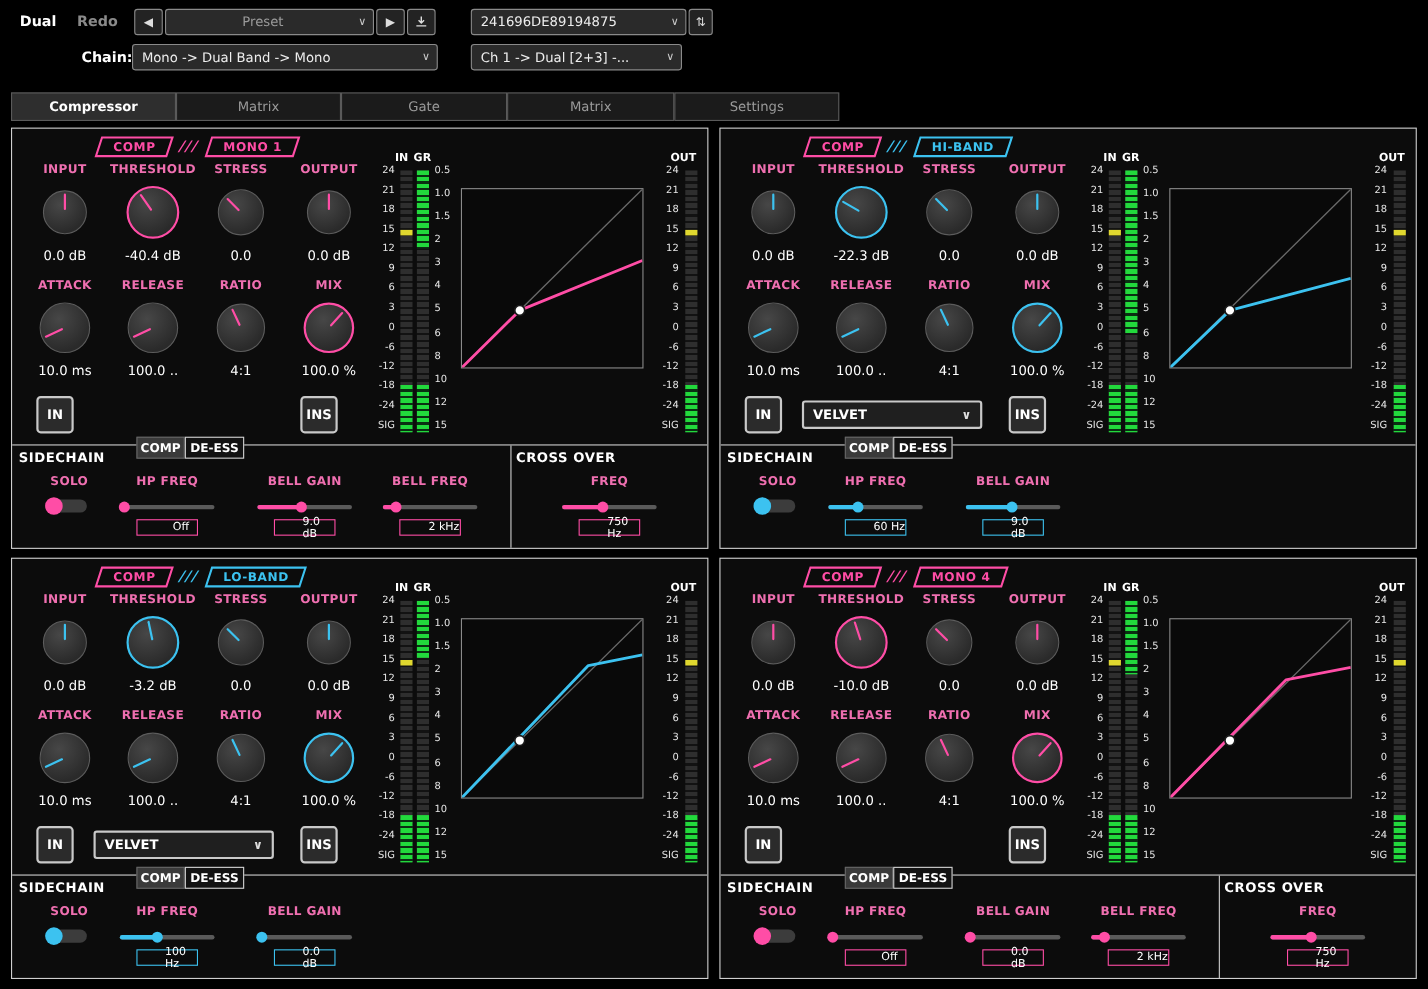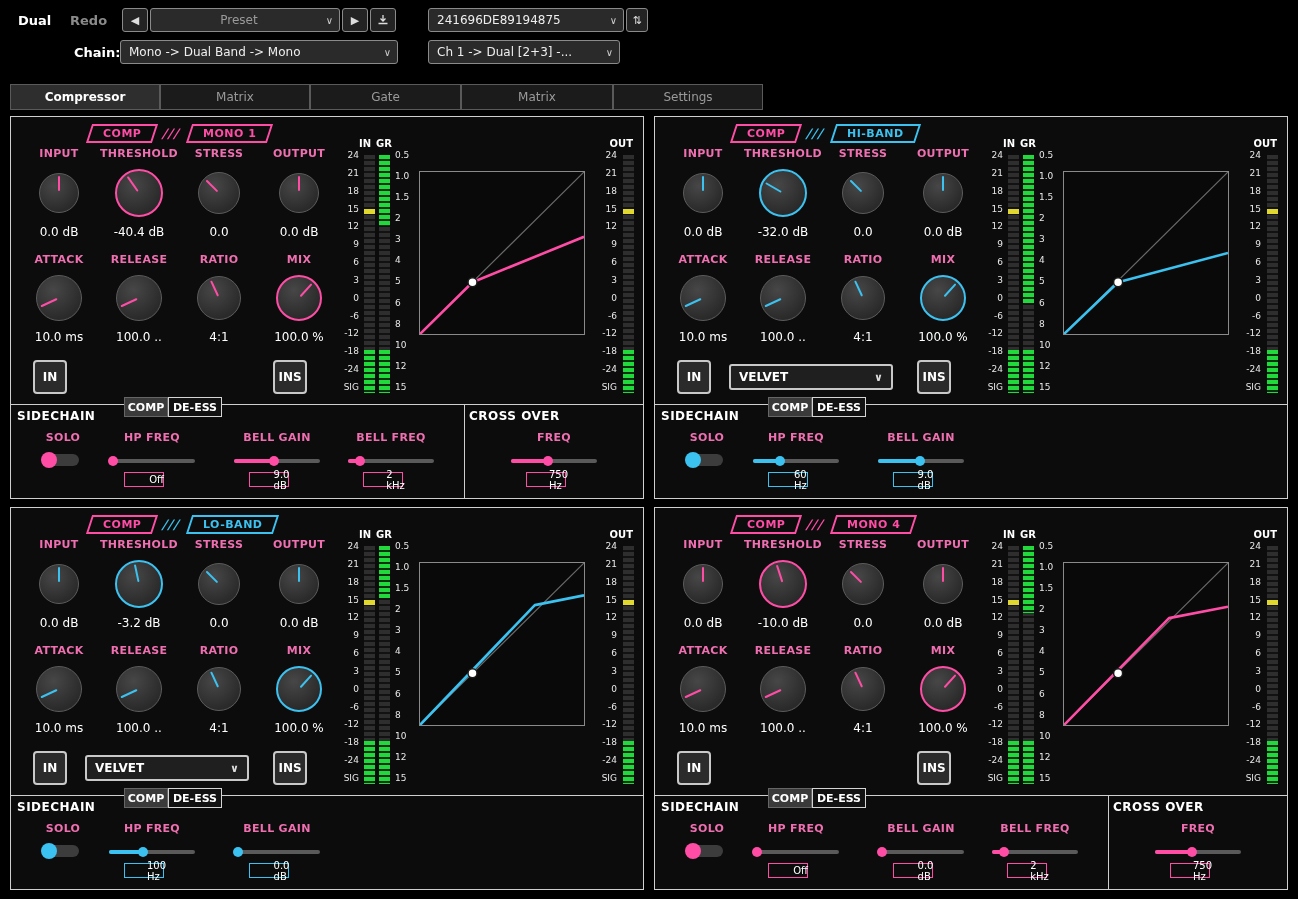--- a/index.html
+++ b/index.html
@@ -50,21 +50,21 @@
   .sc-vdivider{position:absolute;left:453px;top:288px;width:1px;height:94px;background:#cfcfcf;}
   .sc-title{position:absolute;font-size:12px;font-weight:bold;color:#fff;letter-spacing:0.5px;}
   .sc-tab{position:absolute;height:20px;font-size:11px;font-weight:bold;display:flex;align-items:center;
           justify-content:center;box-sizing:border-box;color:#fff;}
   .sc-tab.comp{background:#3a3a3a;border:1px solid #666;}
   .sc-tab.deess{background:#121212;border:1px solid #d5d5d5;}
   .slider{position:absolute;width:86px;height:14px;}
   .sl-track{position:absolute;left:0;top:5px;width:100%;height:4px;background:#5a5a5a;border-radius:2px;}
   .sl-fill{position:absolute;left:0;top:5px;height:4px;background:var(--accent);border-radius:2px;}
   .sl-thumb{position:absolute;top:2px;width:10px;height:10px;border-radius:50%;background:var(--accent);}
-  .valbox{position:absolute;width:40px;height:15px;border:1px solid var(--accent);font-size:10px;color:#fff;
+  .valbox{position:absolute;width:56px;height:15px;border:1px solid var(--accent);font-size:10px;color:#fff;
           display:flex;align-items:center;justify-content:center;box-sizing:border-box;background:#0c0c0c;padding-left:25px;}
   .toggle{position:absolute;width:38px;height:16px;}
   .tog-track{position:absolute;left:8px;top:2px;width:30px;height:12px;background:#3c3c3c;border-radius:6px;}
   .tog-knob{position:absolute;left:0;top:0;width:16px;height:16px;border-radius:50%;background:var(--accent);}
 </style>
 </head>
 <body>
 
 <div>
   <div class="tb-text undo">Dual</div>
@@ -270,21 +270,21 @@
       </div>
       <div class="klabel" style="left: 3px; top: 30px; width: 90px;">INPUT</div>
       <div class="knob" style="left: 28px; top: 56px; width: 40px; height: 40px;">
         <div class="ptr" style="transform: rotate(0deg);"></div>
       </div>
       <div class="kvalue" style="left: 3px; top: 108px; width: 90px;">0.0 dB</div>
       <div class="klabel" style="left: 83px; top: 30px; width: 90px;">THRESHOLD</div>
       <div class="knob ring" style="left: 104px; top: 52px; width: 48px; height: 48px;">
         <div class="ptr" style="transform: rotate(-60deg);"></div>
       </div>
-      <div class="kvalue" style="left: 83px; top: 108px; width: 90px;">-32.0 dB</div>
+      <div class="kvalue" style="left: 83px; top: 108px; width: 90px;">-22.3 dB</div>
       <div class="klabel" style="left: 163px; top: 30px; width: 90px;">STRESS</div>
       <div class="knob" style="left: 187px; top: 55px; width: 42px; height: 42px;">
         <div class="ptr" style="transform: rotate(-45deg);"></div>
       </div>
       <div class="kvalue" style="left: 163px; top: 108px; width: 90px;">0.0</div>
       <div class="klabel" style="left: 243px; top: 30px; width: 90px;">OUTPUT</div>
       <div class="knob" style="left: 268px; top: 56px; width: 40px; height: 40px;">
         <div class="ptr" style="transform: rotate(0deg);"></div>
       </div>
       <div class="kvalue" style="left: 243px; top: 108px; width: 90px;">0.0 dB</div>

